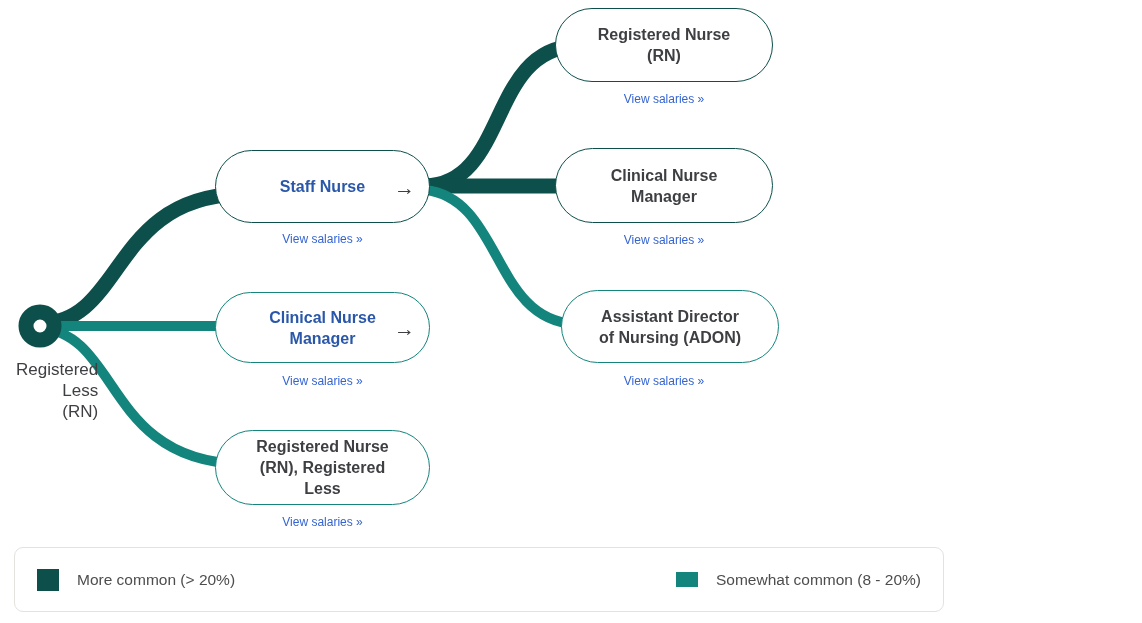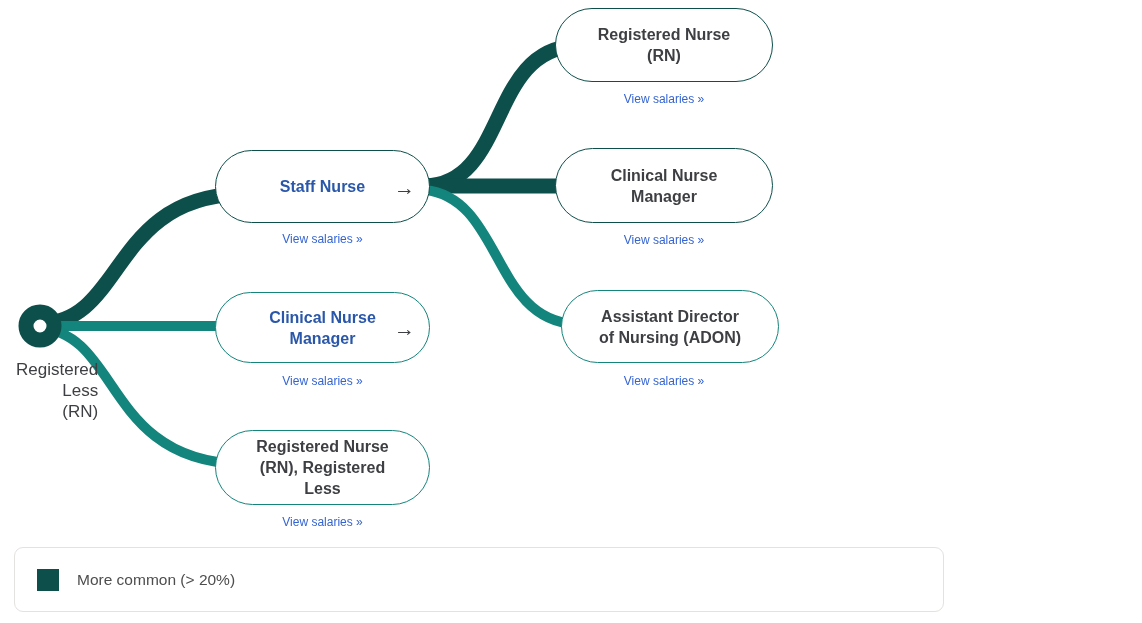--- a/index.html
+++ b/index.html
@@ -108,15 +108,19 @@
     <div class="t-dark">Assistant Director</div>
     <div class="t-dark">of Nursing (ADON)</div>
   </div>
   <div class="vs-link" style="left:555px;top:374px;width:218px;">View salaries »</div>
 
   <div class="legend">
     <div class="legend-item">
       <span class="swatch thick"></span>
       <span>More common (&gt; 20%)</span>
     </div>
+    <div class="legend-item">
+      <span class="swatch medium"></span>
+      <span>Somewhat common (8 - 20%)</span>
+    </div>
   </div>
 
 </div>
 
 </body></html>

